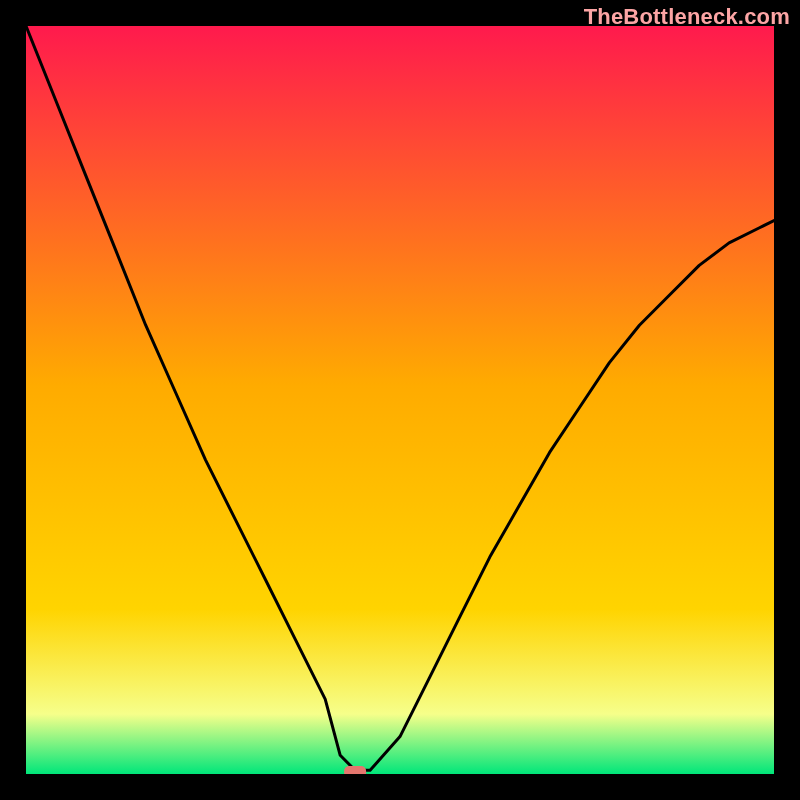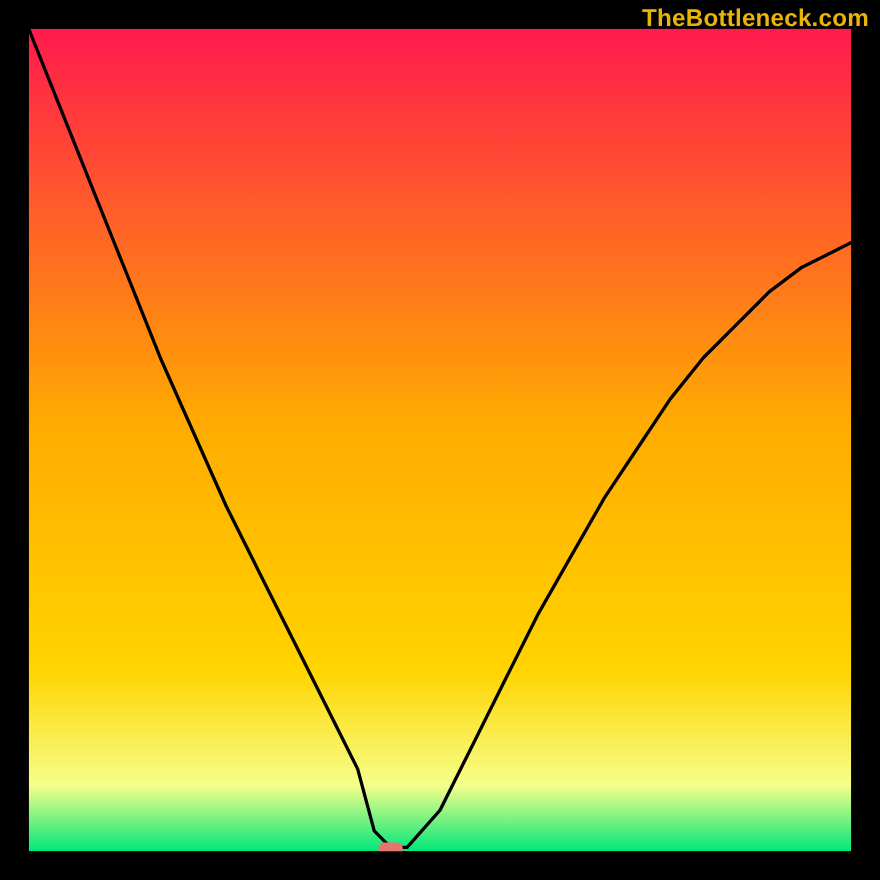--- a/index.html
+++ b/index.html
@@ -14,21 +14,21 @@
   .outer-frame {
     position: relative;
     width: 800px;
     height: 800px;
     background: #000;
   }
   .watermark {
     position: absolute;
     top: 4px;
     right: 10px;
-    color: #eab308;
+    color: #fca5a5;
     font-size: 22px;
     font-weight: 600;
     letter-spacing: 0.2px;
     z-index: 10;
   }
   .plot-area {
     position: absolute;
     left: 26px;
     top: 26px;
     width: 748px;

